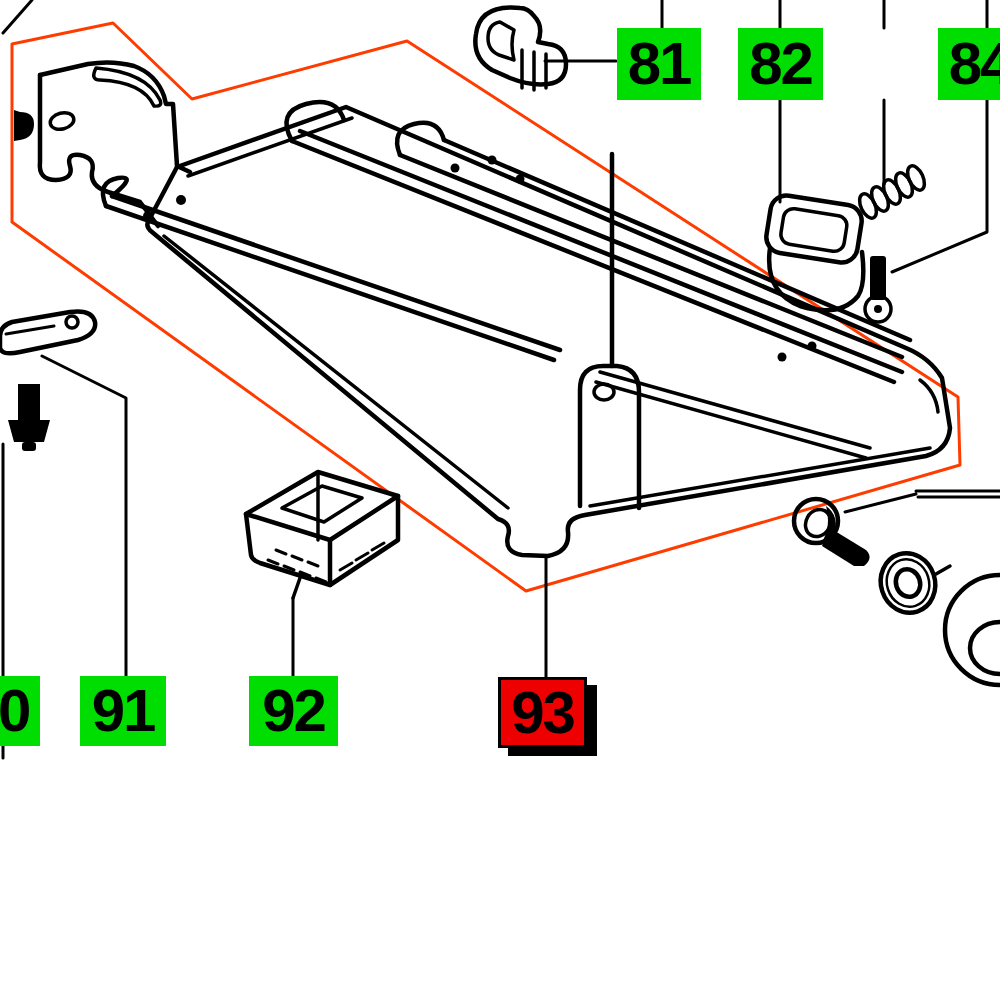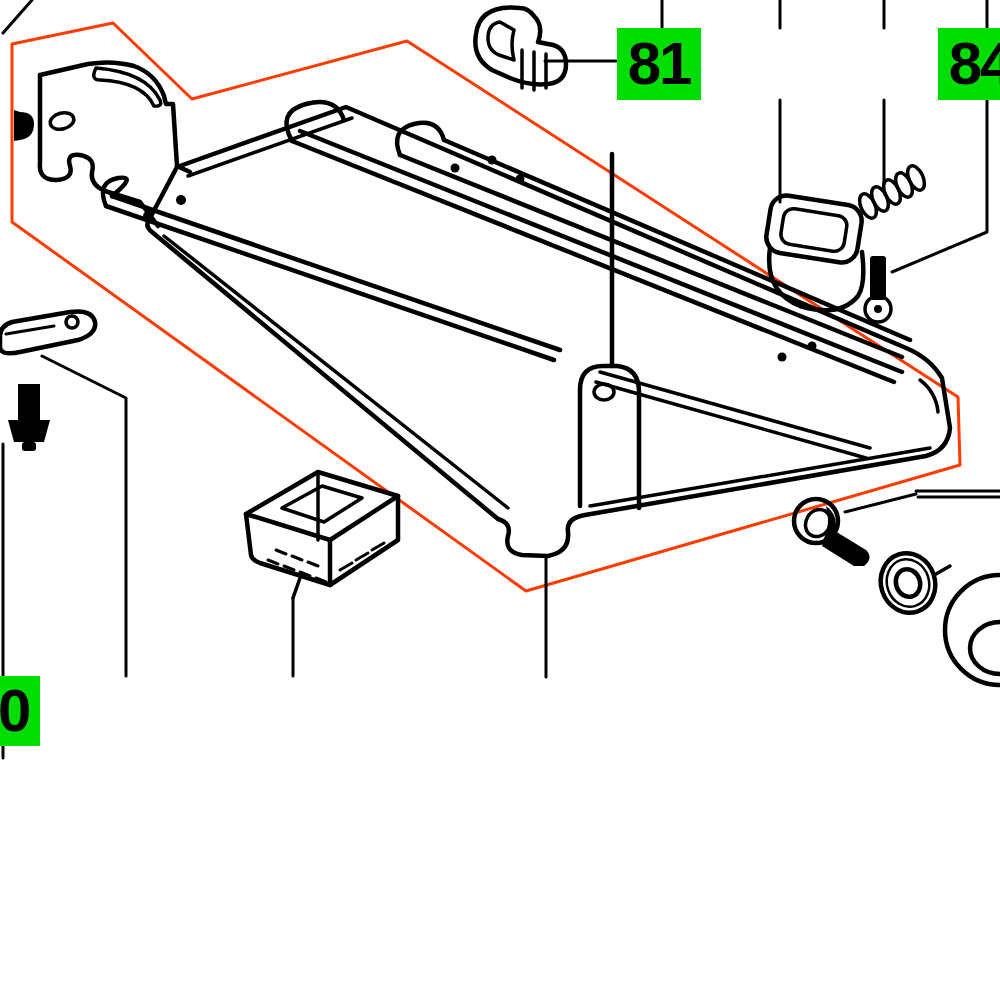--- a/index.html
+++ b/index.html
@@ -134,17 +134,21 @@
       <ellipse cx="908" cy="583" rx="27" ry="30" transform="rotate(-18 908 583)"></ellipse>
       <ellipse cx="908" cy="583" rx="21" ry="24" transform="rotate(-18 908 583)" stroke-width="2.5"></ellipse>
       <ellipse cx="908" cy="583" rx="12" ry="14" transform="rotate(-18 908 583)"></ellipse>
       <path d="M936,574 L950,566" stroke-width="3.5"></path>
       <circle cx="1000" cy="630" r="55"></circle>
       <ellipse cx="1000" cy="648" rx="30" ry="26"></ellipse>
     </g>
   </svg>
 
   <div class="lbl green" style="left: 617px; top: 28px; background: rgb(0, 221, 0);">81</div>
+  <div class="lbl green" style="left: 738px; top: 28px; width: 85px; background: rgb(0, 221, 0);">82</div>
   <div class="lbl green" style="left: 938px; top: 28px; background: rgb(0, 221, 0);">84</div>
   <div class="lbl green" style="left: -44px; top: 676px; height: 70px; background: rgb(0, 221, 0);">90</div>
+  <div class="lbl green" style="left: 80px; top: 676px; width: 86px; height: 70px; background: rgb(0, 221, 0);">91</div>
+  <div class="lbl green" style="left: 249px; top: 676px; width: 89px; height: 70px; background: rgb(0, 221, 0);">92</div>
+  <div class="lbl red" style="left: 498px; top: 677px; width: 89px; height: 71px; background: rgb(238, 0, 0);">93</div>
 
 
 </div>
 
 </body></html>

